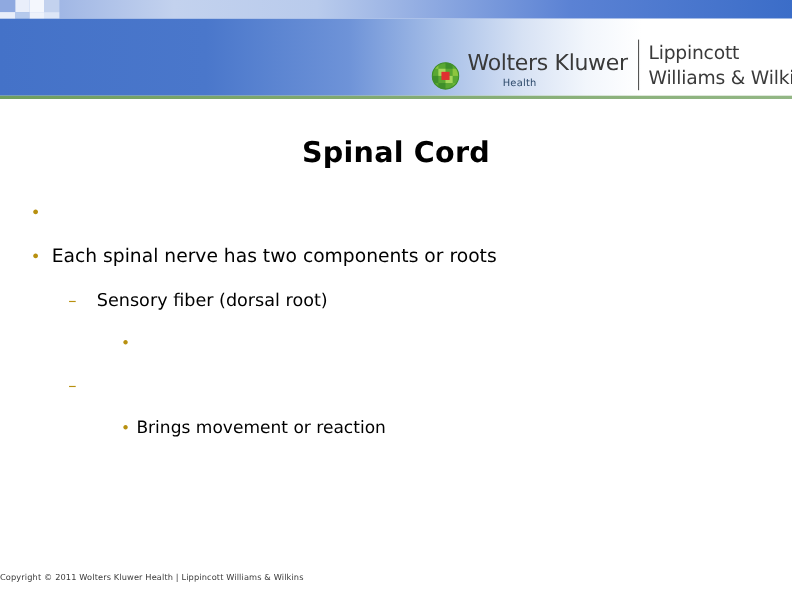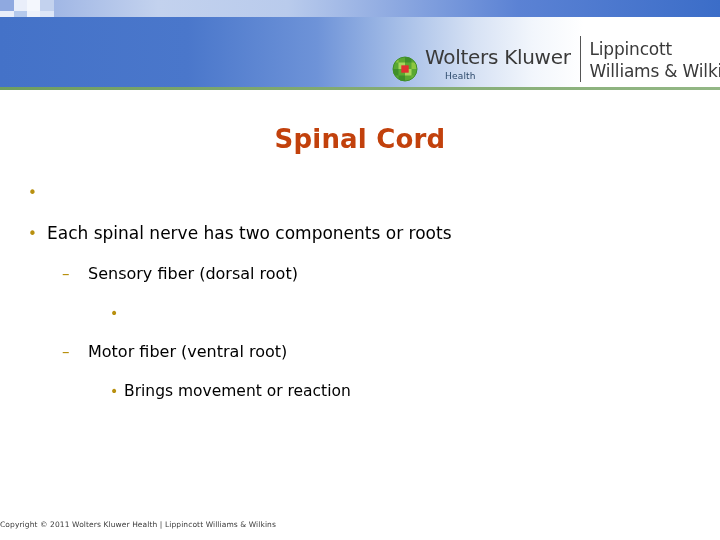--- a/index.html
+++ b/index.html
@@ -90,21 +90,21 @@
     color: #3a3a3a;
     letter-spacing: -0.3px;
     white-space: nowrap;
   }
   .logo-health {
     font-family: "DejaVu Sans", sans-serif;
     font-size: 9px;
     line-height: 12px;
     color: #2d4a6b;
     margin-top: 2px;
-    margin-left: 20px;
+    margin-left: 32px;
     letter-spacing: 0.2px;
   }
   .logo-divider {
     width: 1px;
     background: #555;
     height: 46px;
     margin: 1px 9px 0 9px;
     flex: 0 0 auto;
   }
   .logo-lww {
@@ -120,21 +120,21 @@
   
   .slide-title {
     position: absolute;
     left: 0;
     top: 124px;
     width: 720px;
     text-align: center;
     font-family: "DejaVu Sans", sans-serif;
     font-size: 26px;
     font-weight: bold;
-    color: #c2410c;
+    color: #000000;
     letter-spacing: 0.2px;
   }
 
   
   .body {
     position: absolute;
     left: 0;
     top: 182px;
     width: 720px;
   }
@@ -283,21 +283,20 @@
       <span class="bullet-mark">–</span>
       <span class="bullet-text">Sensory fiber (dorsal root)</span>
     </div>
 
     <div class="bullet-row lvl3">
       <span class="bullet-mark">•</span>
     </div>
 
     <div class="bullet-row lvl2">
       <span class="bullet-mark">–</span>
-      <span class="bullet-text">Motor fiber (ventral root)</span>
     </div>
 
     <div class="bullet-row lvl3">
       <span class="bullet-mark">•</span>
       <span class="bullet-text">Brings movement or reaction</span>
     </div>
 
   </div>
 
   <div class="footer">Copyright © 2011 Wolters Kluwer Health | Lippincott Williams &amp; Wilkins</div>

